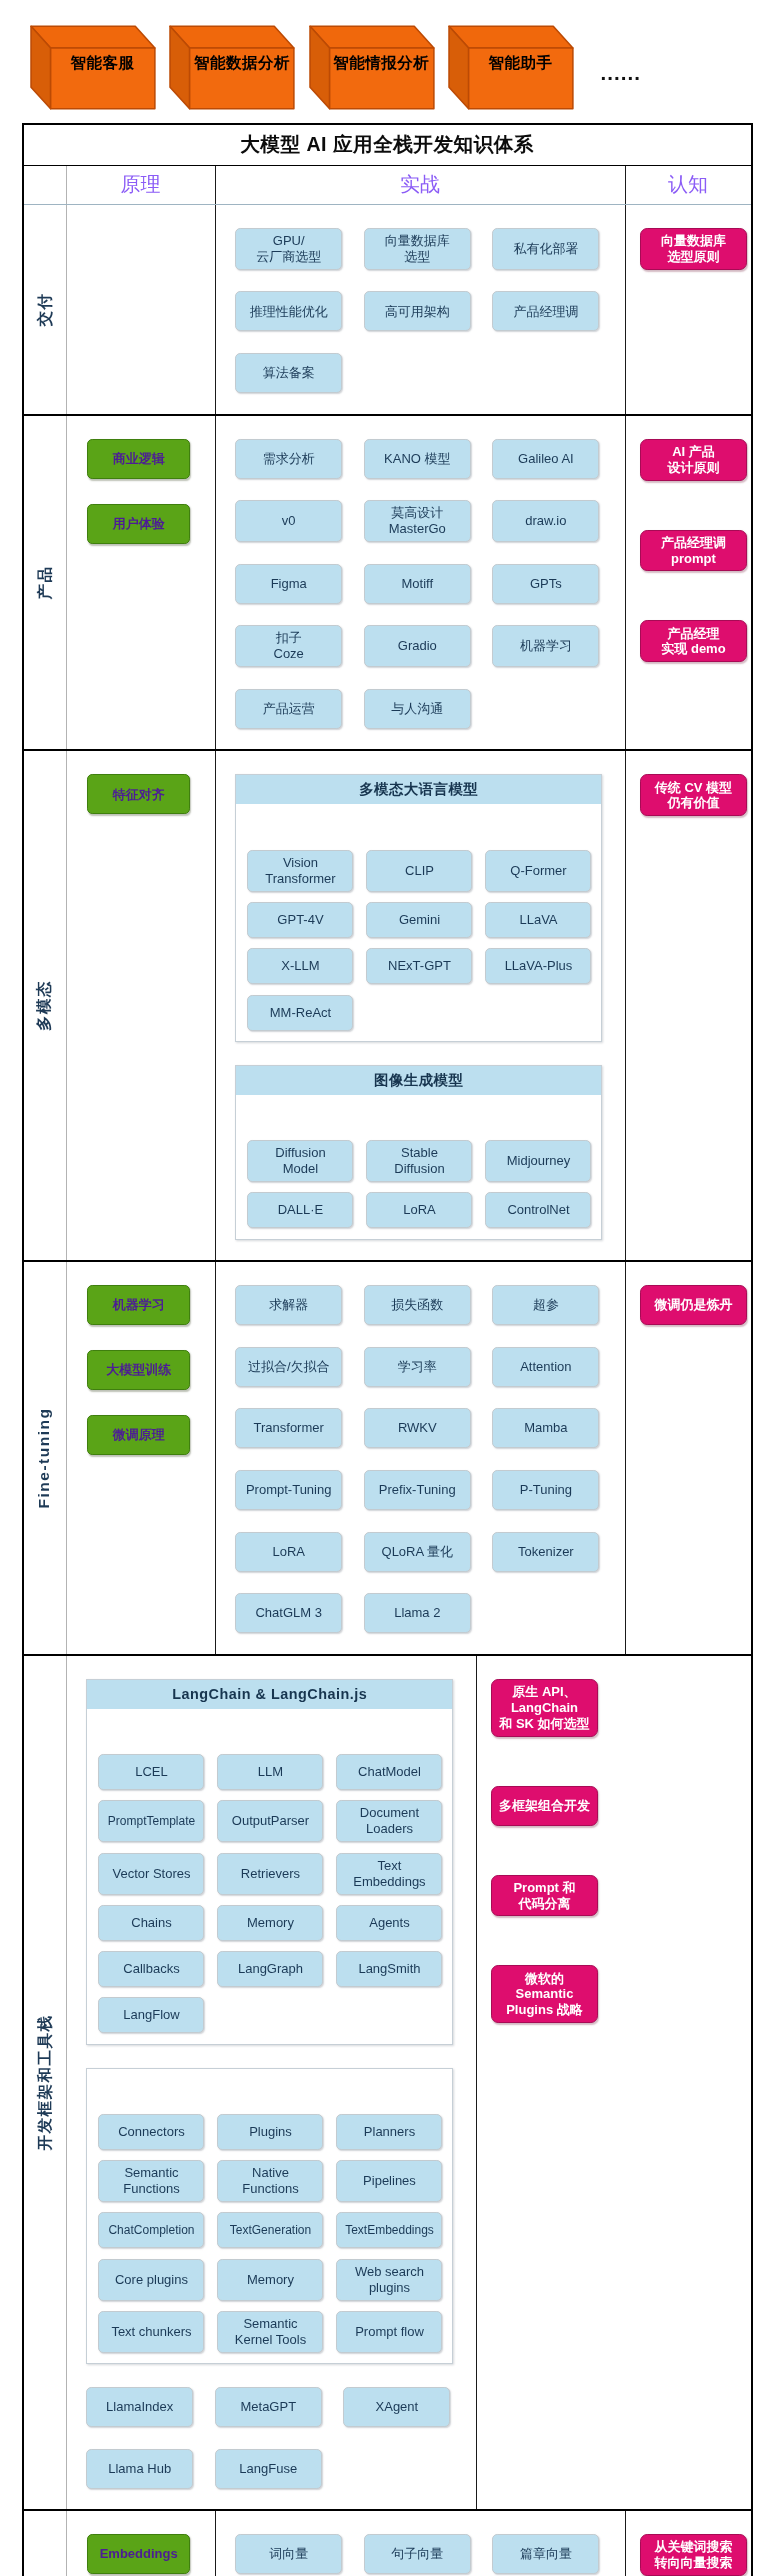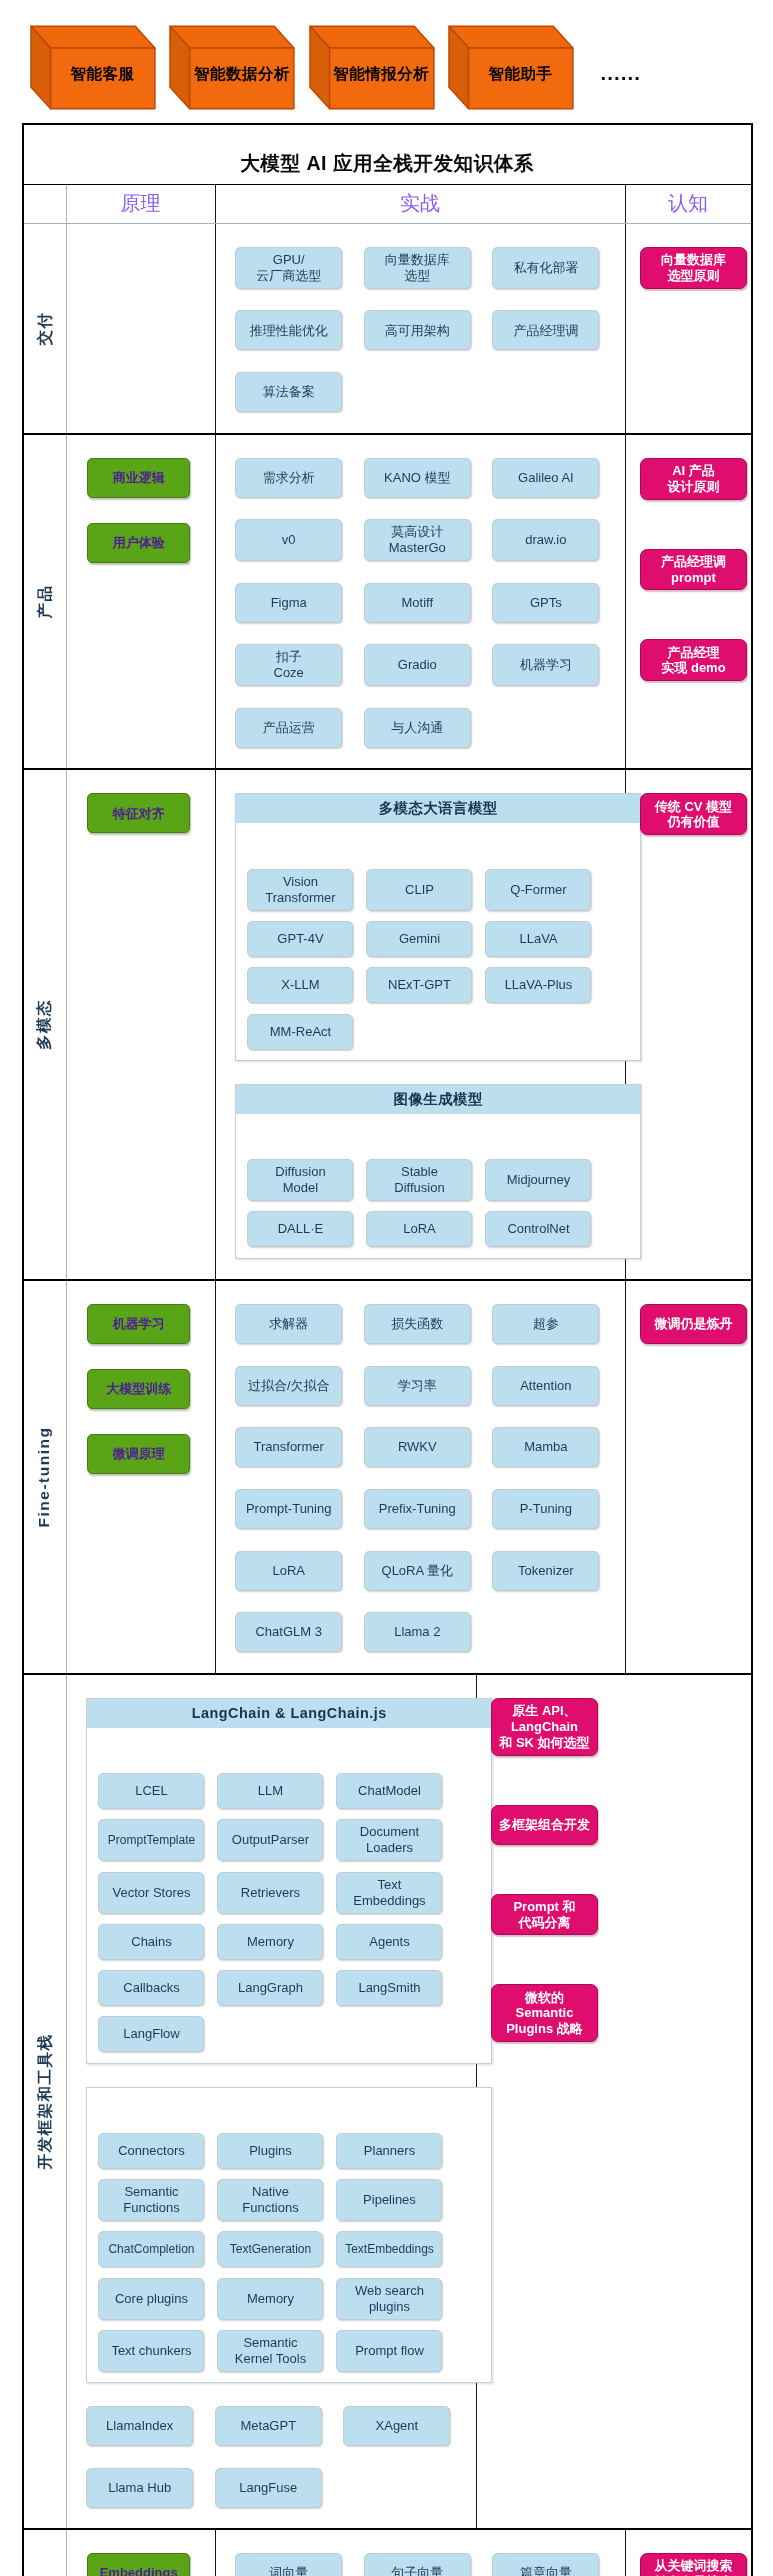--- a/index.html
+++ b/index.html
@@ -7,36 +7,35 @@
   body {
     width:774px; min-height:3412px; position:relative;
     font-family:"Liberation Sans","DejaVu Sans",sans-serif;
     color:#1b3a57;
   }
   
   .apps-row { display:flex; align-items:flex-start; padding-top:20.6px; margin-left:30px; gap:10.3px; }
   .cube { position:relative; width:129px; height:89px; flex:0 0 auto; }
   .cube svg { position:absolute; left:0; top:0; }
   .cube-label {
-    position:absolute; left:20.6px; top:23px; width:104px; height:61px;
+    position:absolute; left:20.6px; top:12px; width:104px; height:61px;
     display:flex; align-items:center; justify-content:center;
     font-size:15.5px; font-weight:600; color:#000; letter-spacing:0.5px;
   }
   .dots { align-self:center; margin-left:13.4px; margin-top:15.5px; font-size:20.6px; font-weight:bold; color:#111; letter-spacing:1px; }
 
   
   .knowledge-table {
     margin:13.4px 0 31px 21.6px; width:731px;
     border:2.1px solid #000; background:#fff;
   }
   .title-row {
     height:41px; display:flex; align-items:center; justify-content:center;
     font-size:19.6px; font-weight:600; color:#0c0c0c; letter-spacing:0.5px;
     border-bottom:1px solid #000;
-    margin-top:19px;
   }
   .header-row { display:flex; height:39px; border-bottom:1px solid #9eb4c2; }
   .hcell { display:flex; align-items:center; justify-content:center; font-size:20px; font-weight:500; color:#8b5cf6; }
   .c-label  { width:43px;  border-right:1px solid #b3b3b3; }
   .c-princ  { width:149px; border-right:1px solid #1a1a1a; }
   .c-pract  { width:410px; border-right:1px solid #1a1a1a; }
   .c-cogn   { flex:1; }
 
   .section { display:flex; }
   .section + .section { border-top:2.1px solid #000; }
@@ -63,21 +62,21 @@
   }
   .green {
     background:#5aa417; border:1px solid #3f7f0e; color:#4c1d95; font-weight:600;
     width:103px; box-shadow:1px 1.5px 1.5px rgba(110,120,95,.45);
   }
   .pink {
     background:#de0d6e; border:1px solid #a80a55; color:#fff; font-weight:600;
     width:107px; border-radius:7.2px; box-shadow:1px 1.5px 1.5px rgba(160,105,125,.45);
   }
   .group {
-    width:406px; background:#fff; border:0.5px solid #c6cfd6;
+    width:367px; background:#fff; border:0.5px solid #c6cfd6;
     box-shadow:1px 1px 2.1px rgba(120,130,140,.3);
   }
   .group-header {
     background:#bcdfef; min-height:29px; display:flex; align-items:center; justify-content:center;
     font-size:14.4px; font-weight:bold; color:#17354f; letter-spacing:0.5px;
   }
   .group-body { padding:9.3px 11.3px 10.3px 11.3px; display:grid; grid-template-columns:repeat(3,106px); column-gap:13px; row-gap:10.3px;margin-top:36px; }
   .group-body .node { min-height:36px; }
 </style>
 </head>
@@ -299,21 +298,21 @@
               <div class="group-body">
                 <div class="node blue">Connectors</div>
                 <div class="node blue">Plugins</div>
                 <div class="node blue">Planners</div>
                 <div class="node blue">Semantic
 Functions</div>
                 <div class="node blue">Native
 Functions</div>
                 <div class="node blue">Pipelines</div>
                 <div class="node blue" style="font-size: 12px;">ChatCompletion</div>
-                <div class="node blue" style="font-size: 12px; border-radius: 7px;">TextGeneration</div>
+                <div class="node blue" style="font-size: 12px;">TextGeneration</div>
                 <div class="node blue" style="font-size: 12px;">TextEmbeddings</div>
                 <div class="node blue">Core plugins</div>
                 <div class="node blue">Memory</div>
                 <div class="node blue">Web search
 plugins</div>
                 <div class="node blue">Text chunkers</div>
                 <div class="node blue">Semantic
 Kernel Tools</div>
                 <div class="node blue">Prompt flow</div>
               </div>

